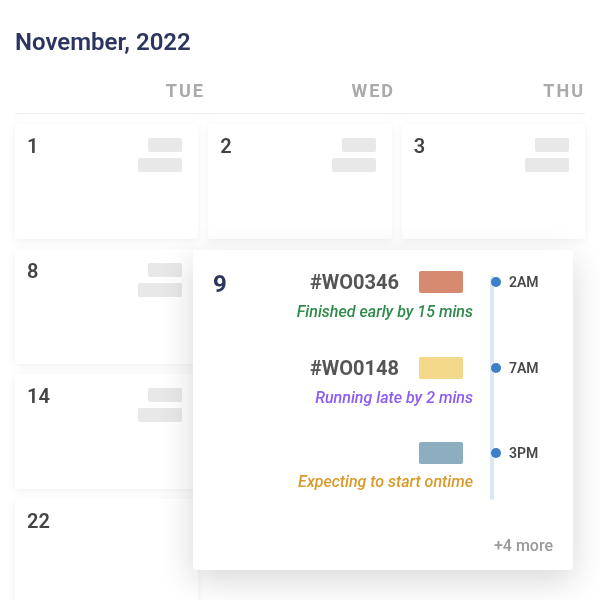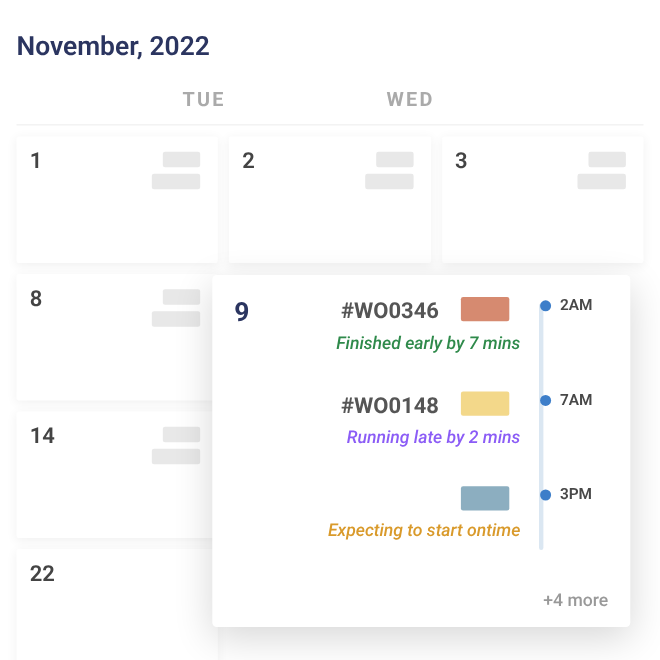--- a/index.html
+++ b/index.html
@@ -96,21 +96,21 @@
     }
     .wo-list { position: relative; }
     .wo-row {
       height: 80px;
       position: relative;
       margin-bottom: 6px;
     }
     .wo-top {
       display: flex;
       justify-content: flex-end;
-      align-items: flex-start;
+      align-items: center;
       gap: 20px;
     }
     .wo-code {
       font-size: 20px;
       font-weight: 700;
       color: #555;
     }
     .swatch {
       width: 44px;
       height: 22px;
@@ -169,20 +169,21 @@
   </style>
 </head>
 <body>
 
 <div class="calendar">
   <div class="month-title">November, 2022</div>
 
   <div class="weekday-row">
     <div class="weekday">TUE</div>
     <div class="weekday">WED</div>
+    <div class="weekday">THU</div>
   </div>
 
   <div class="grid">
 
     <div class="cell">
       <div class="day-num">1</div>
       <div class="placeholder-stack">
         <div class="ph short"></div>
         <div class="ph long"></div>
       </div>
@@ -240,21 +241,21 @@
 
       <div class="wo-row">
         <div class="wo-top">
           <span class="wo-code">#WO0346</span>
           <span class="swatch" style="background:#d68a70"></span>
           <span class="timeline-col">
             <span class="dot"></span>
             <span class="time-lbl">2AM</span>
           </span>
         </div>
-        <div class="wo-status status-ok">Finished early by 7 mins</div>
+        <div class="wo-status status-ok">Finished early by 15 mins</div>
       </div>
 
       <div class="wo-row">
         <div class="wo-top">
           <span class="wo-code">#WO0148</span>
           <span class="swatch" style="background:#f3d88a"></span>
           <span class="timeline-col">
             <span class="dot"></span>
             <span class="time-lbl">7AM</span>
           </span>

